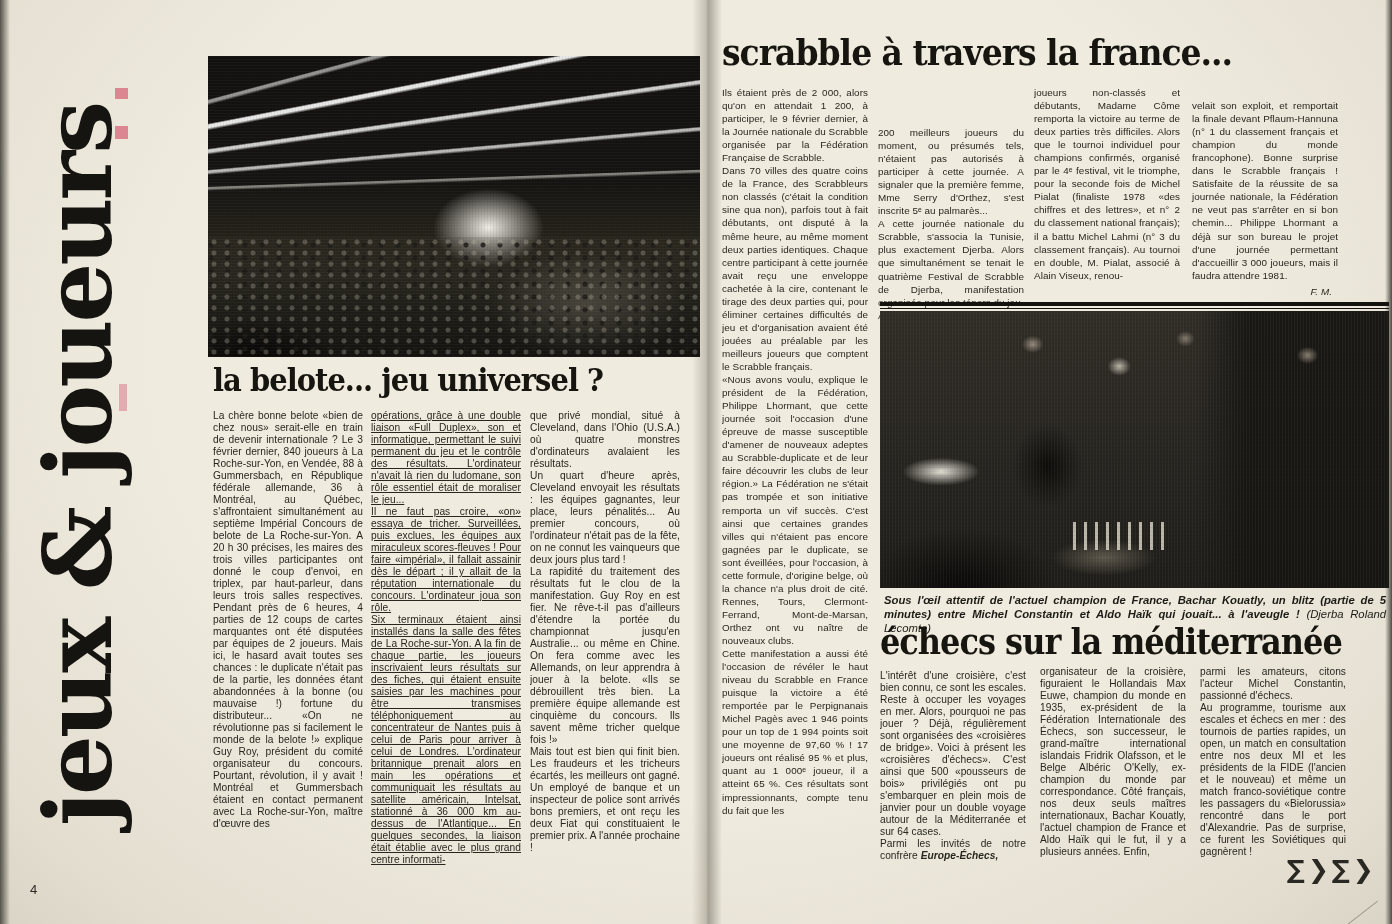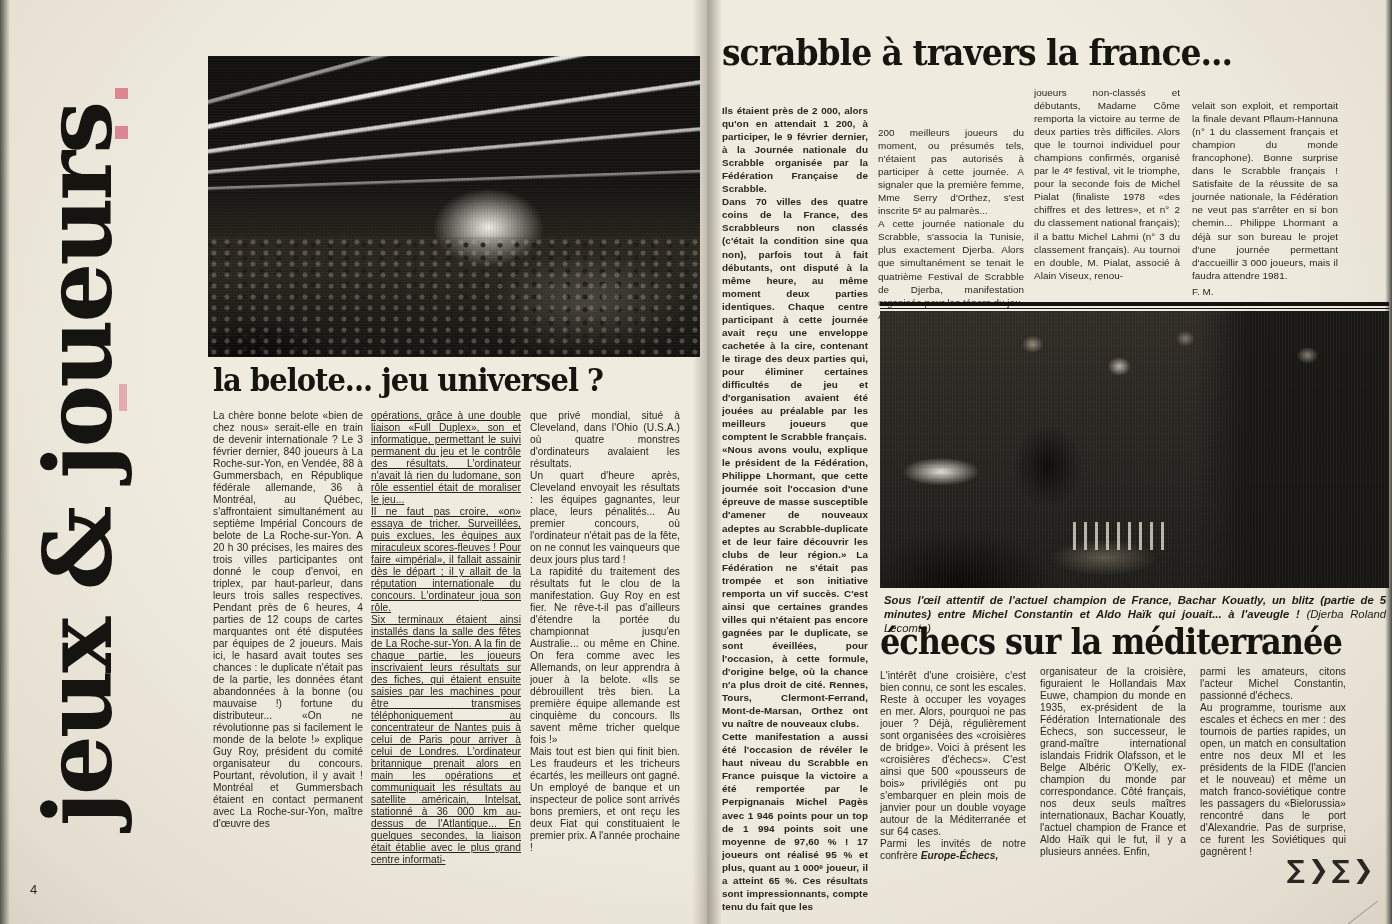--- a/index.html
+++ b/index.html
@@ -21,21 +21,21 @@
   
   .vtitle{position:absolute;left:18px;top:906px;width:882px;height:122px;
     transform:rotate(-90deg);transform-origin:0 0;
     font-family:"DejaVu Serif","Liberation Serif",serif;font-weight:bold;
     font-size:94px;letter-spacing:-3px;color:#161410;text-align:center;line-height:120px;white-space:nowrap;}
 
   
   .col{position:absolute;text-align:justify;white-space:pre-line;
     font-size:10.2px;line-height:12px;letter-spacing:.05px;color:#28261f;}
   .col.tight{font-size:9.9px;line-height:13.05px;}
-  .sig{display:block;margin-top:3px;padding-right:6px;}
+  .sig{display:block;text-align:right;font-style:italic;margin-top:3px;padding-right:6px;}
 
   
   .photo-hall{position:absolute;left:208px;top:56px;width:492px;height:301px;background-color:#161512;
     background-image:
       radial-gradient(ellipse 140px 75px at 77% 83%, rgba(172,165,146,.5), rgba(172,165,146,0) 70%),
       radial-gradient(ellipse 85px 60px at 57% 57%, rgba(250,248,240,.95), rgba(250,248,240,0) 65%),
       linear-gradient(169deg, transparent 17%, rgba(255,255,255,.9) 17.4% 18.1%, transparent 18.8%),
       linear-gradient(172deg, transparent 25%, rgba(255,255,255,.8) 25.4% 26.0%, transparent 26.7%),
       linear-gradient(175deg, transparent 33%, rgba(255,255,255,.7) 33.4% 33.9%, transparent 34.6%),
       linear-gradient(178deg, transparent 41%, rgba(240,238,228,.5) 41.3% 41.7%, transparent 42.4%),
@@ -109,21 +109,21 @@
 Six terminaux étaient ainsi installés dans la salle des fêtes de La Roche-sur-Yon. A la fin de chaque partie, les joueurs inscrivaient leurs résultats sur des fiches, qui étaient ensuite saisies par les machines pour être transmises téléphoniquement au concentrateur de Nantes puis à celui de Paris pour arriver à celui de Londres. L'ordinateur britannique prenait alors en main les opérations et communiquait les résultats au satellite américain, Intelsat, stationné à 36 000 km au-dessus de l'Atlantique... En quelques secondes, la liaison était établie avec le plus grand centre informati-</div>
   <div class="col" style="left:530px;top:410px;width:150px;height:496px;overflow:hidden;">que privé mondial, situé à Cleveland, dans l'Ohio (U.S.A.) où quatre monstres d'ordinateurs avalaient les résultats.
 Un quart d'heure après, Cleveland envoyait les résultats : les équipes gagnantes, leur place, leurs pénalités... Au premier concours, où l'ordinateur n'était pas de la fête, on ne connut les vainqueurs que deux jours plus tard !
 La rapidité du traitement des résultats fut le clou de la manifestation. Guy Roy en est fier. Ne rêve-t-il pas d'ailleurs d'étendre la portée du championnat jusqu'en Australie... ou même en Chine. On fera comme avec les Allemands, on leur apprendra à jouer à la belote. «Ils se débrouillent très bien. La première équipe allemande est cinquième du concours. Ils savent même tricher quelque fois !»
 Mais tout est bien qui finit bien. Les fraudeurs et les tricheurs écartés, les meilleurs ont gagné. Un employé de banque et un inspecteur de police sont arrivés bons premiers, et ont reçu les deux Fiat qui constituaient le premier prix. A l'année prochaine !</div>
 
   <div class="pagenum">4</div>
 
   <div class="headline" style="left:722px;top:32px;font-size:33px;">scrabble à travers la france...</div>
 
-  <div class="col tight" style="left:722px;top:104px;width:146px;height:812px;overflow:hidden;font-weight:bold;">Ils étaient près de 2 000, alors qu'on en attendait 1 200, à participer, le 9 février dernier, à la Journée nationale du Scrabble organisée par la Fédération Française de Scrabble.
+  <div class="col tight" style="left:722px;top:86px;width:146px;height:812px;overflow:hidden;">Ils étaient près de 2 000, alors qu'on en attendait 1 200, à participer, le 9 février dernier, à la Journée nationale du Scrabble organisée par la Fédération Française de Scrabble.
 Dans 70 villes des quatre coins de la France, des Scrabbleurs non classés (c'était la condition sine qua non), parfois tout à fait débutants, ont disputé à la même heure, au même moment deux parties identiques. Chaque centre participant à cette journée avait reçu une enveloppe cachetée à la cire, contenant le tirage des deux parties qui, pour éliminer certaines difficultés de jeu et d'organisation avaient été jouées au préalable par les meilleurs joueurs que comptent le Scrabble français.
 «Nous avons voulu, explique le président de la Fédération, Philippe Lhormant, que cette journée soit l'occasion d'une épreuve de masse susceptible d'amener de nouveaux adeptes au Scrabble-duplicate et de leur faire découvrir les clubs de leur région.» La Fédération ne s'était pas trompée et son initiative remporta un vif succès. C'est ainsi que certaines grandes villes qui n'étaient pas encore gagnées par le duplicate, se sont éveillées, pour l'occasion, à cette formule, d'origine belge, où la chance n'a plus droit de cité. Rennes, Tours, Clermont-Ferrand, Mont-de-Marsan, Orthez ont vu naître de nouveaux clubs.
 Cette manifestation a aussi été l'occasion de révéler le haut niveau du Scrabble en France puisque la victoire a été remportée par le Perpignanais Michel Pagès avec 1 946 points pour un top de 1 994 points soit une moyenne de 97,60 % ! 17 joueurs ont réalisé 95 % et plus, quant au 1 000ᵉ joueur, il a atteint 65 %. Ces résultats sont impressionnants, compte tenu du fait que les</div>
   <div class="col tight" style="left:878px;top:86px;width:146px;height:216px;overflow:hidden;margin-top:40px;">200 meilleurs joueurs du moment, ou présumés tels, n'étaient pas autorisés à participer à cette journée. A signaler que la première femme, Mme Serry d'Orthez, s'est inscrite 5ᵉ au palmarès...
 A cette journée nationale du Scrabble, s'associa la Tunisie, plus exactement Djerba. Alors que simultanément se tenait le quatrième Festival de Scrabble de Djerba, manifestation organisée pour les ténors du jeu.
 Au concours réservé aux</div>
   <div class="col tight" style="left:1034px;top:86px;width:146px;height:216px;overflow:hidden;">joueurs non-classés et débutants, Madame Côme remporta la victoire au terme de deux parties très difficiles. Alors que le tournoi individuel pour champions confirmés, organisé par le 4ᵉ festival, vit le triomphe, pour la seconde fois de Michel Pialat (finaliste 1978 «des chiffres et des lettres», et n° 2 du classement national français); il a battu Michel Lahmi (n° 3 du classement français). Au tournoi en double, M. Pialat, associé à Alain Viseux, renou-</div>
   <div class="col tight" style="left:1192px;top:86px;width:146px;height:216px;overflow:visible;">
     <span>velait son exploit, et remportait la finale devant Pflaum-Hannuna (n° 1 du classement français et champion du monde francophone). Bonne surprise dans le Scrabble français ! Satisfaite de la réussite de sa journée nationale, la Fédération ne veut pas s'arrêter en si bon chemin... Philippe Lhormant a déjà sur son bureau le projet d'une journée permettant d'accueillir 3 000 joueurs, mais il faudra attendre 1981.</span>
     <span class="sig">F. M.</span>

